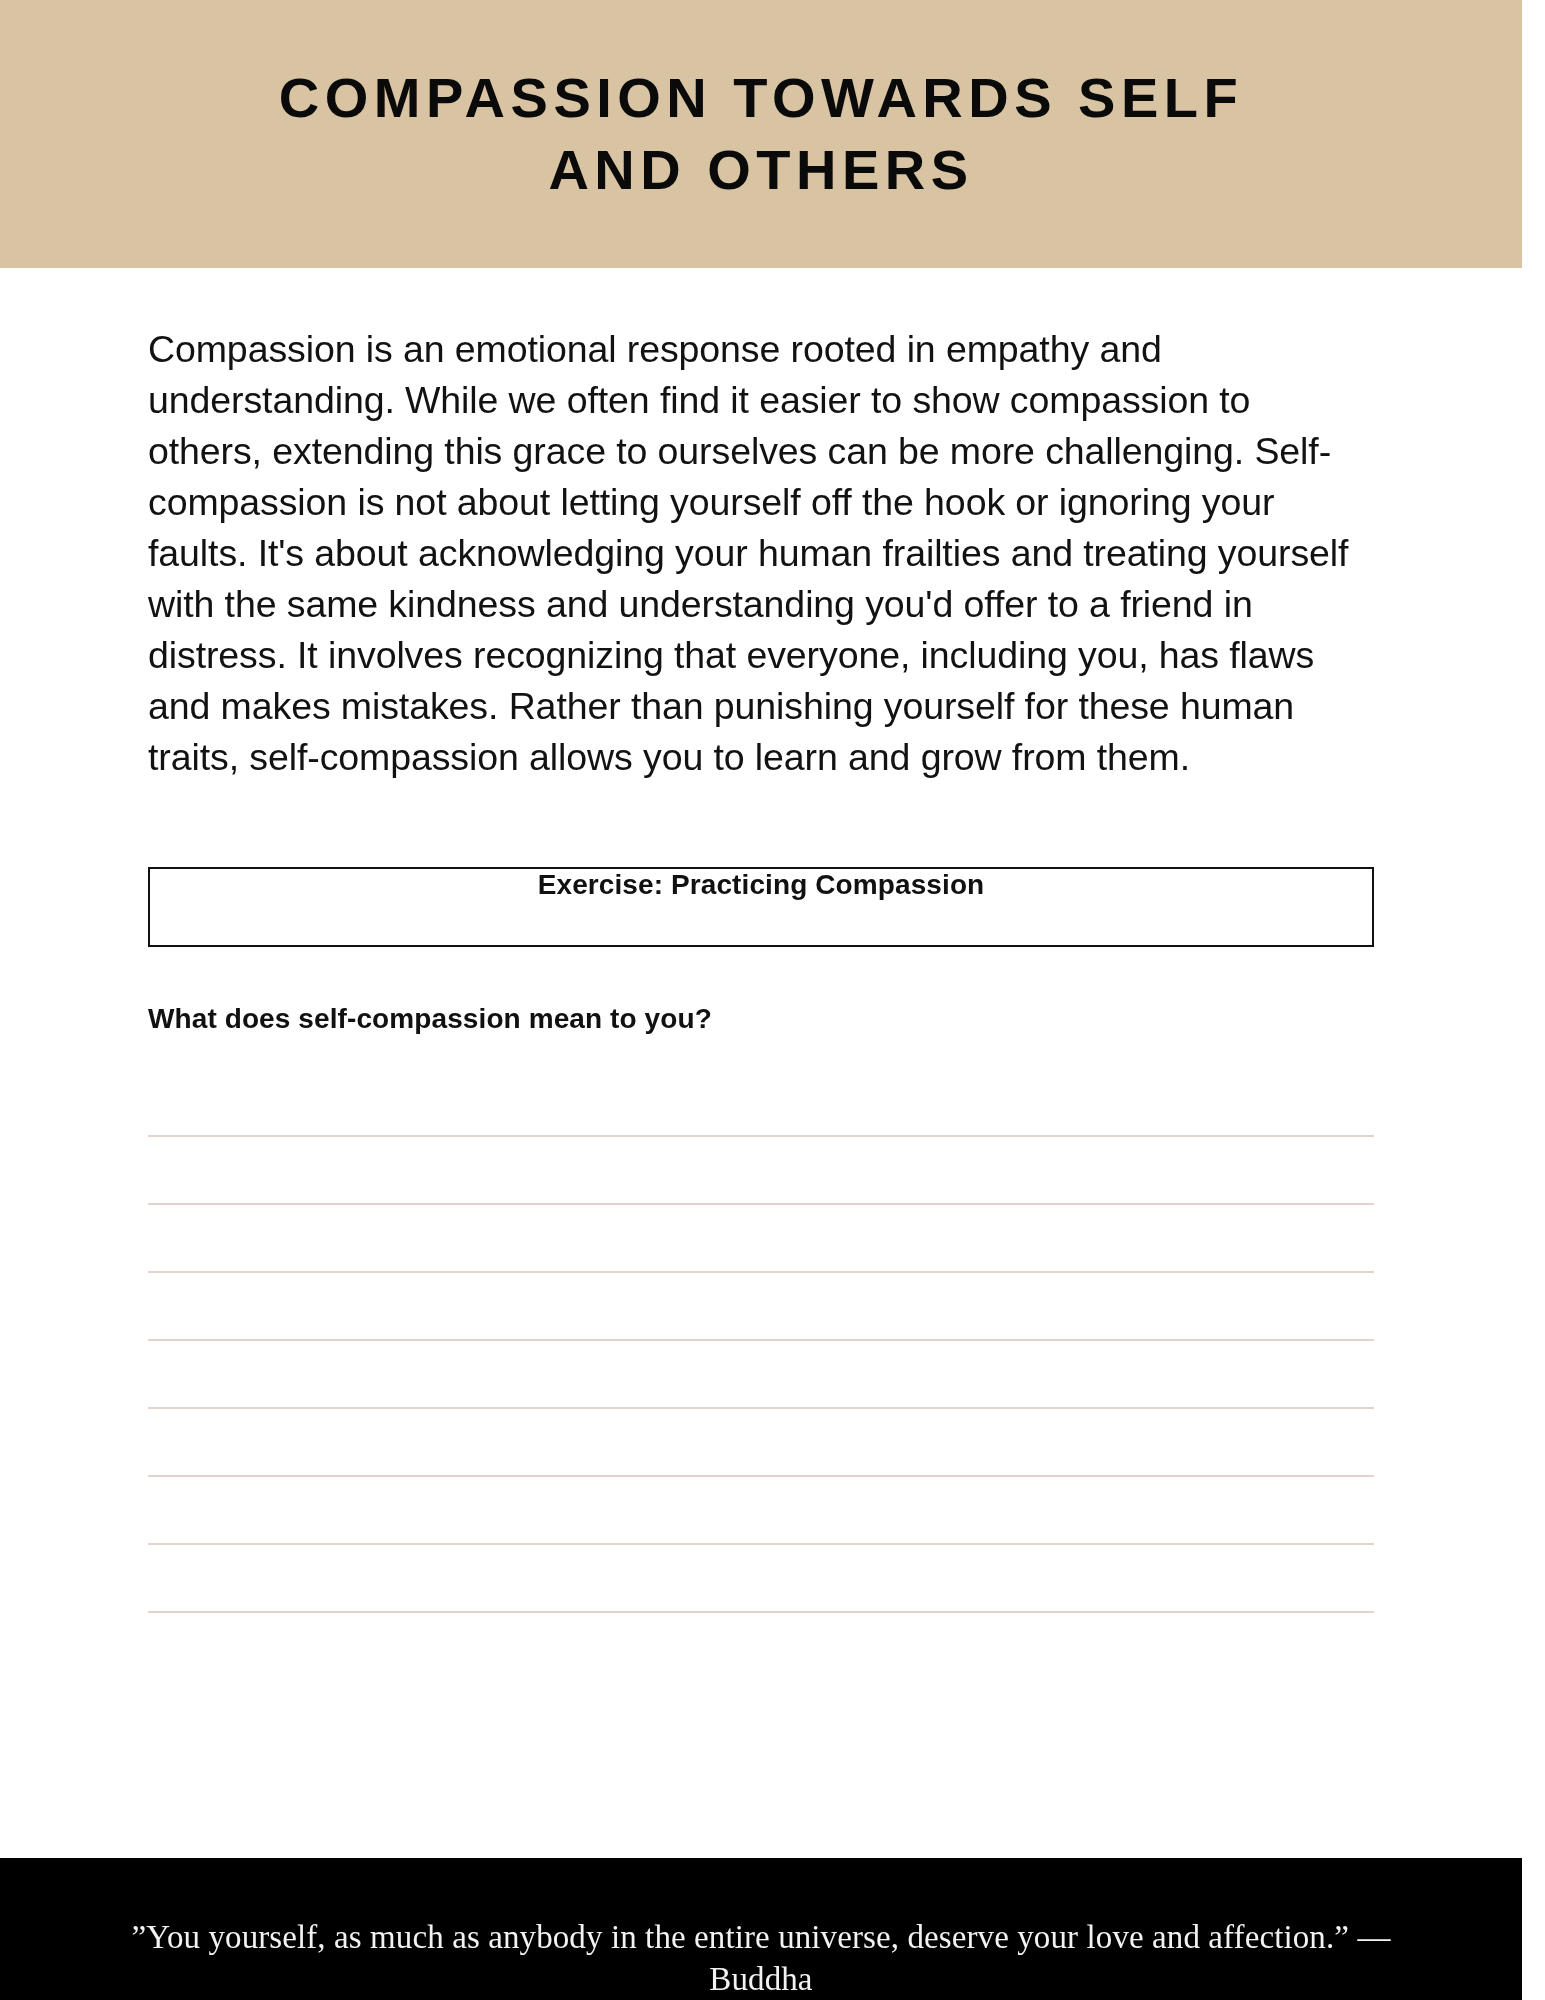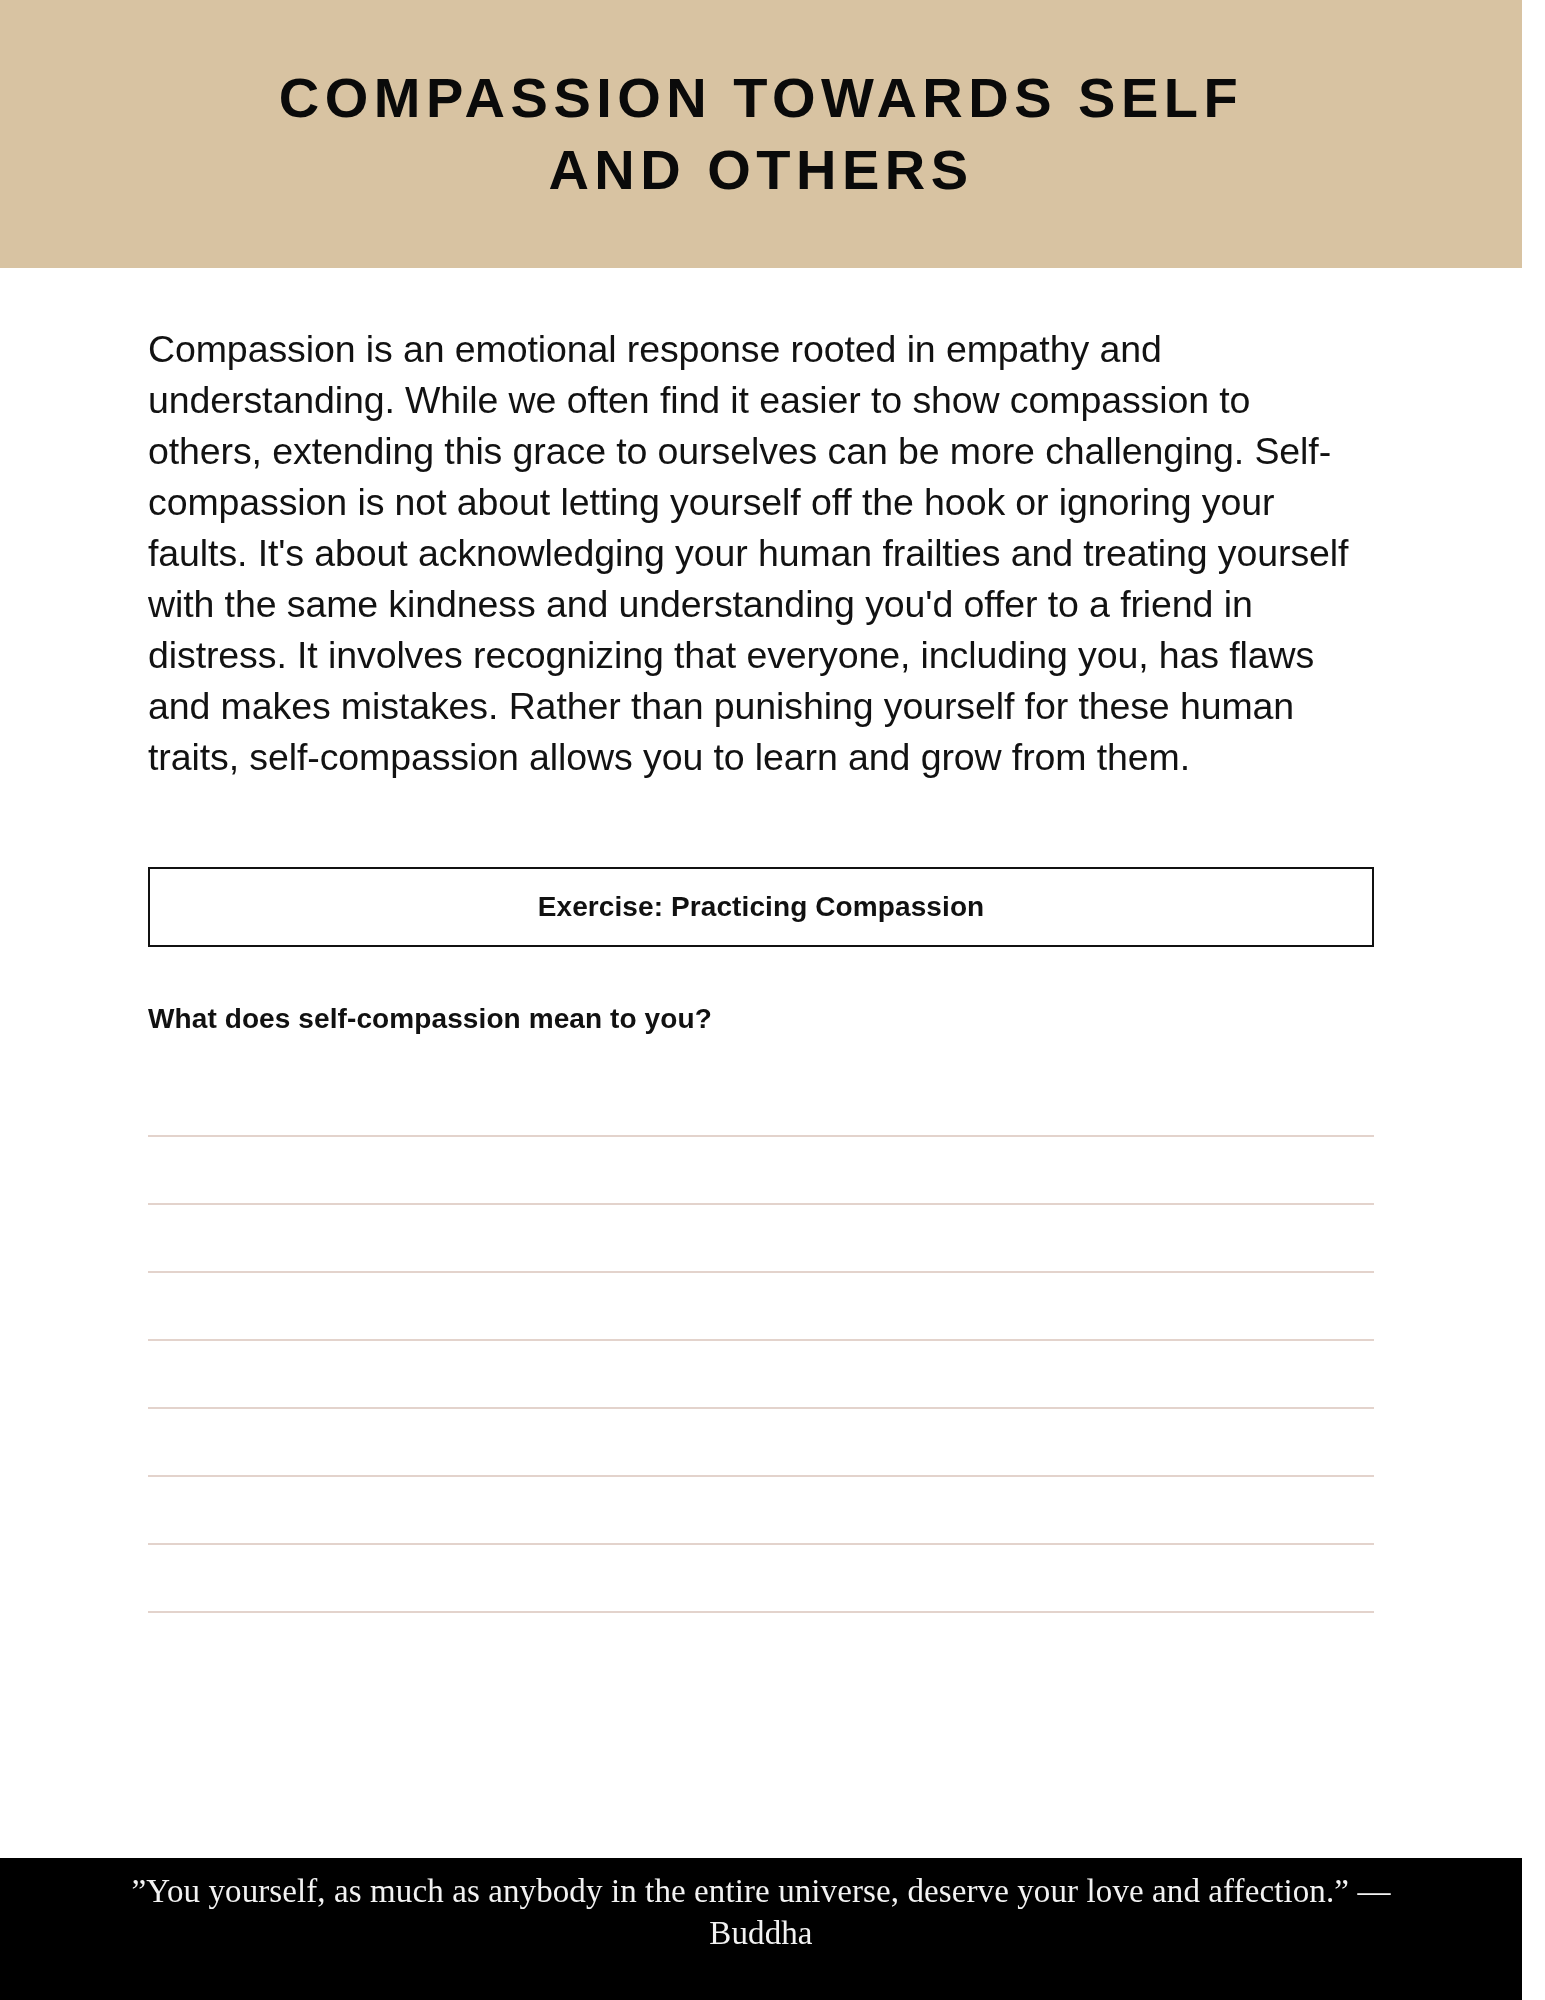--- a/index.html
+++ b/index.html
@@ -69,21 +69,20 @@
     max-width: 1248px;
   }
 
   
   .exercise-box {
     margin-top: 84px;
     height: 80px;
     border: 2px solid #111111;
     box-sizing: border-box;
     display: flex;
-    align-items: center;
     justify-content: center;
     background: #ffffff;
   }
   .exercise-box-label {
     font-family: "Liberation Sans", sans-serif;
     font-size: 28px;
     font-weight: 700;
     color: #111111;
     letter-spacing: 0.1px;
     text-align: center;
@@ -109,24 +108,24 @@
     width: 100%;
     box-sizing: border-box;
   }
 
   
   .footer-band {
     background: #000000;
     height: 142px;
     min-height: 142px;
     display: flex;
-    align-items: flex-start;
+    align-items: flex-end;
     justify-content: center;
     box-sizing: border-box;
-    padding: 12px 100px;
+    padding: 0 100px;
   }
   .footer-quote {
     font-family: "Liberation Serif", "DejaVu Serif", serif;
     font-size: 33px;
     font-weight: 400;
     color: #f2f2f2;
     text-align: center;
     line-height: 1.28;
     letter-spacing: 0.1px;
     margin: 0;

